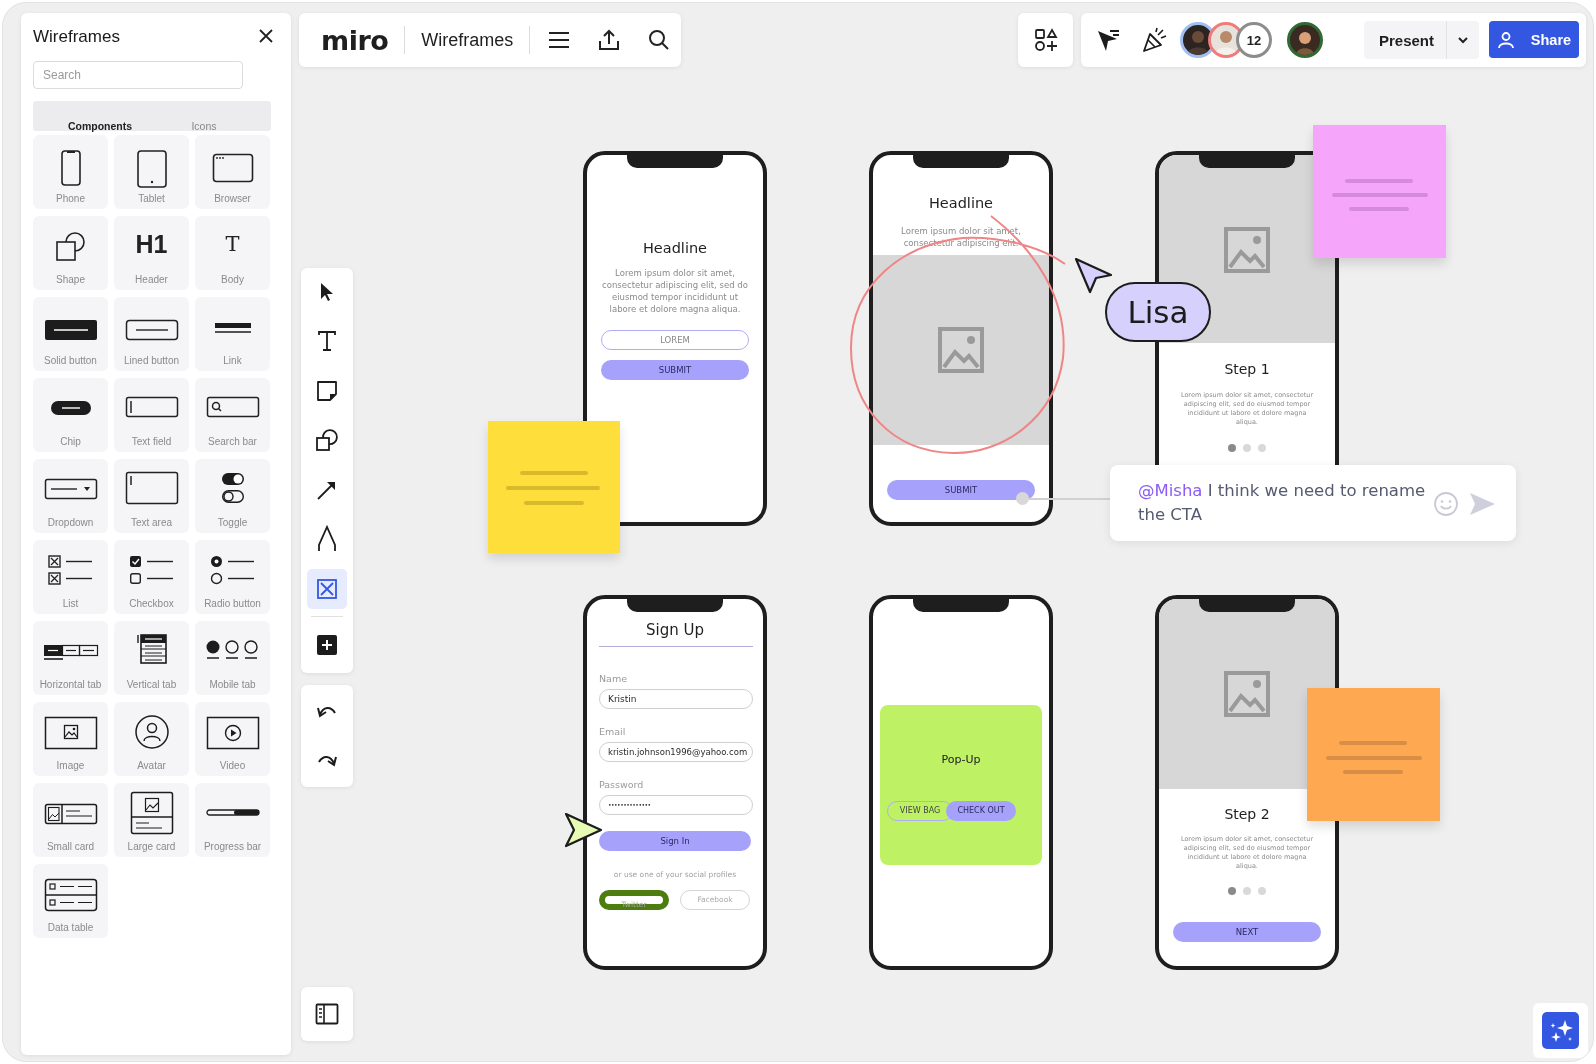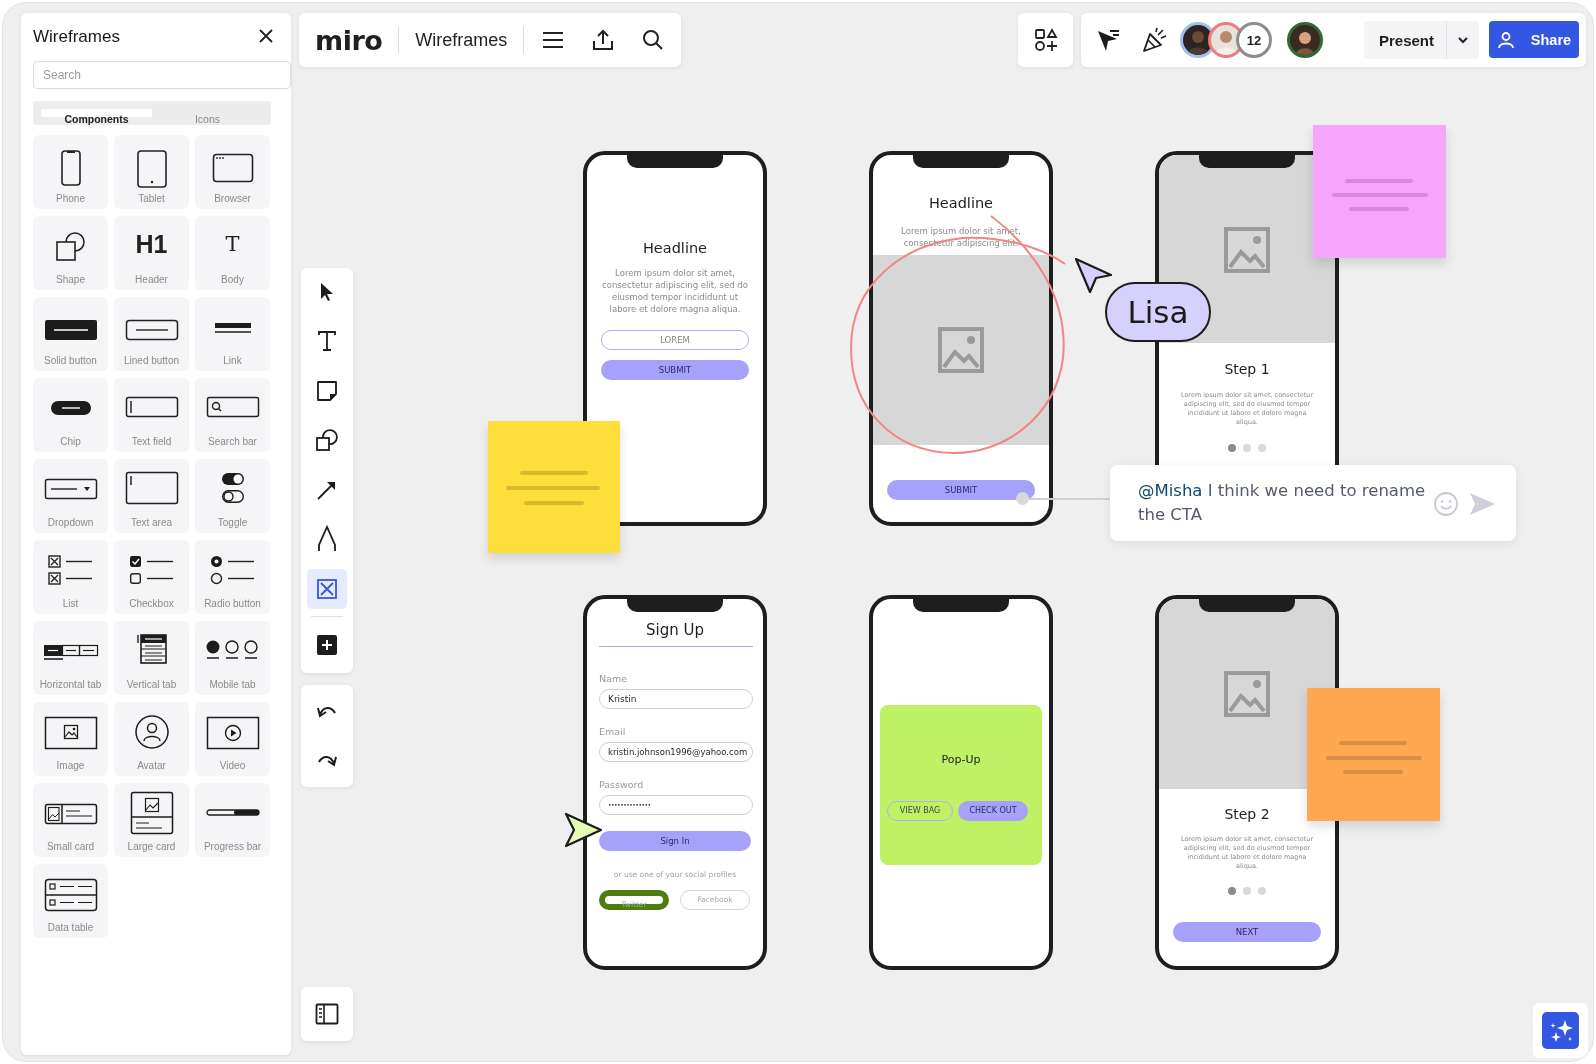--- a/index.html
+++ b/index.html
@@ -1,31 +1,31 @@
 <!DOCTYPE html>
 <html><head>
 <meta charset="utf-8">
 <style>
 *{box-sizing:border-box;margin:0;padding:0}
 body{width:1596px;height:1064px;background:#fff;font-family:"Liberation Sans",sans-serif;overflow:hidden;position:relative}
 .frame{position:absolute;left:2px;top:2px;width:1592px;height:1060px;border-radius:24px;background:#efefef;overflow:hidden;border:1px solid #e2e2e2}
 .panel{position:absolute;left:18px;top:10px;width:270px;height:1042px;background:#fff;border-radius:6px;box-shadow:0 1px 4px rgba(0,0,0,.08)}
 .panel-title{position:absolute;left:12px;top:14px;font-size:17px;color:#1a1a1a}
 .panel-close{position:absolute;right:14px;top:12px;width:22px;height:22px;cursor:pointer}
-.search{position:absolute;left:12px;top:48px;width:258px;height:28px;border:1px solid #dcdcdc;border-radius:4px;padding:0 9px;font-size:12px;color:#8b5cf6;font-family:"Liberation Sans",sans-serif;outline:none}
+.search{position:absolute;left:12px;top:48px;width:210px;height:28px;border:1px solid #dcdcdc;border-radius:4px;padding:0 9px;font-size:12px;color:#8b5cf6;font-family:"Liberation Sans",sans-serif;outline:none}
 .search::placeholder{color:#9a9a9a}
-.segs{position:absolute;left:12px;top:88px;width:238px;height:24px;background:#ececee;border-radius:3px;display:flex;padding:8px}
+.segs{position:absolute;left:12px;top:88px;width:238px;height:24px;background:#ececee;border-radius:3px;display:flex;padding:15px}
 .seg{flex:1;font-size:10.5px;text-align:center;line-height:20px;color:#888;border-radius:2px;cursor:pointer}
 .seg.on{background:#fff;color:#222;font-weight:bold}
 .grid{position:absolute;left:12px;top:122px;display:grid;grid-template-columns:repeat(3,75px);grid-auto-rows:74px;gap:7px 6px}
 .tile{background:#f5f5f7;border-radius:6px;position:relative;cursor:pointer}
 .tile svg{position:absolute;left:50%;top:14px;transform:translateX(-50%)}
 .tile .lbl{position:absolute;bottom:5px;left:0;right:0;text-align:center;font-size:10px;color:#8a8a8a;white-space:nowrap}
 .topbar{position:absolute;left:296px;top:10px;width:382px;height:54px;background:#fff;border-radius:6px;box-shadow:0 1px 4px rgba(0,0,0,.08);display:flex;align-items:center}
-.logo{font-family:"DejaVu Sans",sans-serif;font-weight:bold;font-size:27px;letter-spacing:-.5px;color:#1f1f1f;margin-left:16px}
+.logo{font-family:"DejaVu Sans",sans-serif;font-weight:bold;font-size:27px;letter-spacing:-.5px;color:#1f1f1f;margin-left:22px}
 .vsep{width:1px;height:28px;background:#dcdcdc;margin:0 16px}
 .board-name{font-size:18px;color:#1f1f1f}
 .tb-ic{width:26px;height:26px;margin-left:16px;cursor:pointer;display:flex;align-items:center;justify-content:center}
 .rbar1{position:absolute;left:1015px;top:10px;width:55px;height:54px;background:#fff;border-radius:6px;box-shadow:0 1px 4px rgba(0,0,0,.08);display:flex;align-items:center;justify-content:center}
 .rbar2{position:absolute;left:1078px;top:10px;width:505px;height:54px;background:#fff;border-radius:6px;box-shadow:0 1px 4px rgba(0,0,0,.08)}
 .av{position:absolute;top:9px;width:36px;height:36px;border-radius:50%;border:3px solid #9fbff2;background:#3a2c24;overflow:hidden}
 .present{position:absolute;left:283px;top:8px;width:115px;height:38px;background:#f4f4f6;border-radius:4px;display:flex;align-items:center}
 .present .t{font-size:15px;font-weight:bold;color:#1f1f1f;padding-left:15px;width:82px;cursor:pointer}
 .present .dd{border-left:1px solid #e2e2e2;height:38px;width:33px;display:flex;align-items:center;justify-content:center;cursor:pointer}
 .share{position:absolute;left:408px;top:8px;width:90px;height:37px;background:#3457e2;border-radius:4px;color:#fff;font-size:14.5px;font-weight:bold;display:flex;align-items:center;justify-content:center;gap:16px;cursor:pointer}
@@ -52,21 +52,21 @@
 .dots{position:absolute;left:0;right:0;display:flex;justify-content:center;gap:7px}
 .dots span{width:8px;height:8px;border-radius:50%;background:#d9d9d9}
 .dots span:first-child{background:#8a8a8a}
 .field-l{position:absolute;left:12px;font-size:9.5px;color:#9a9a9a;font-family:"DejaVu Sans",sans-serif}
 .field{position:absolute;left:12px;width:154px;height:20px;border:1px solid #cfcfcf;border-radius:10px;font-size:9px;color:#2a2a2a;padding-left:8px;line-height:18px;font-family:"DejaVu Sans",sans-serif;white-space:nowrap;overflow:hidden}
 .sticky{position:absolute;box-shadow:0 6px 10px rgba(0,0,0,.12)}
 .sticky i{position:absolute;height:4px;border-radius:2px;display:block}
 .cursor-tag{position:absolute;border:2.5px solid #1c1c1c;border-radius:40px;font-family:"DejaVu Sans",sans-serif;font-size:31px;color:#1c1c1c;display:flex;align-items:center;justify-content:center}
 .comment{position:absolute;left:1107px;top:462px;width:406px;height:76px;background:#fff;border-radius:8px;box-shadow:0 2px 10px rgba(0,0,0,.08)}
 .comment .txt{position:absolute;left:28px;top:14px;width:290px;font-size:16.5px;color:#555a70;line-height:24px;font-family:"DejaVu Sans",sans-serif}
-.comment .mention{color:#0c4a6e}
+.comment .mention{color:#8b5cf6}
 </style>
 </head>
 <body>
 
 <div class="frame">
 
   <div class="panel">
     <div class="panel-title">Wireframes</div>
     <div class="panel-close">
       <svg width="22" height="22" viewBox="0 0 22 22">
@@ -507,21 +507,21 @@
     <div style="position:absolute;left:0;right:0;top:271px;text-align:center;font-size:7.5px;color:#a2a2a2;font-family:'DejaVu Sans',sans-serif">or use one of your social profiles</div>
     <div class="pbtn" style="left:12px;width:70px;top:291px;border:6px solid #4d7c0f;color:#aaa;font-size:7.5px;line-height:18px">Twitter</div>
     <div class="pbtn" style="left:93px;width:70px;top:291px;border:1px solid #d5d5d5;color:#aaa;font-size:7.5px;line-height:18px">Facebook</div>
   </div>
 
   <div class="phone" style="left:866px;top:592px">
     <div class="notch"></div>
     <div style="position:absolute;left:7px;right:7px;top:106px;height:160px;background:#bef264;border-radius:8px">
       <div style="position:absolute;left:0;right:0;top:48px;text-align:center;font-size:11px;color:#222;font-family:'DejaVu Sans',sans-serif">Pop-Up</div>
       <div class="pbtn line" style="left:7px;width:66px;top:96px;font-size:8px;color:#444">VIEW  BAG</div>
-      <div class="pbtn fill" style="left:78px;width:70px;top:96px;font-size:8px">CHECK OUT</div>
+      <div class="pbtn fill" style="left:66px;width:70px;top:96px;font-size:8px">CHECK OUT</div>
     </div>
   </div>
 
   <div class="phone" style="left:1152px;top:592px">
     <div class="notch"></div>
     <div class="imgbox" style="top:0;height:190px">
       <svg class="imgico" style="top:72px" width="46" height="46" viewBox="0 0 46 46">
           <rect x="2" y="2" width="42" height="42" fill="none" stroke="#9a9a9a" stroke-width="4"></rect>
           <path d="M6 40L17 25L26 34L31 29L40 40" stroke="#9a9a9a" stroke-width="4" fill="none"></path>
           <circle cx="33" cy="13" r="4" fill="#9a9a9a"></circle>

